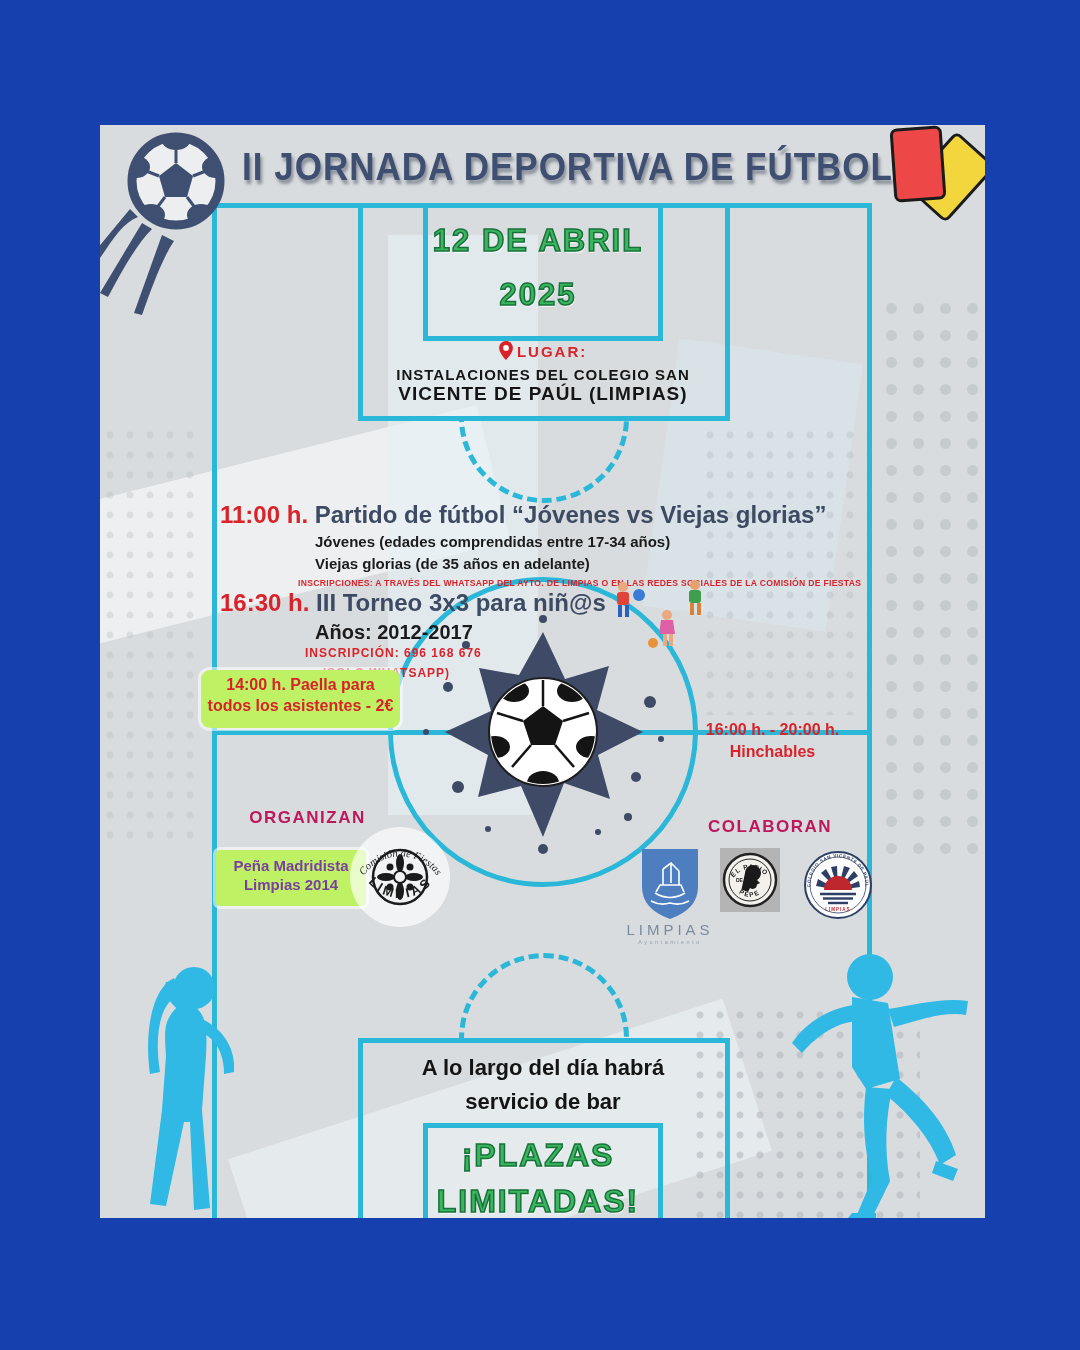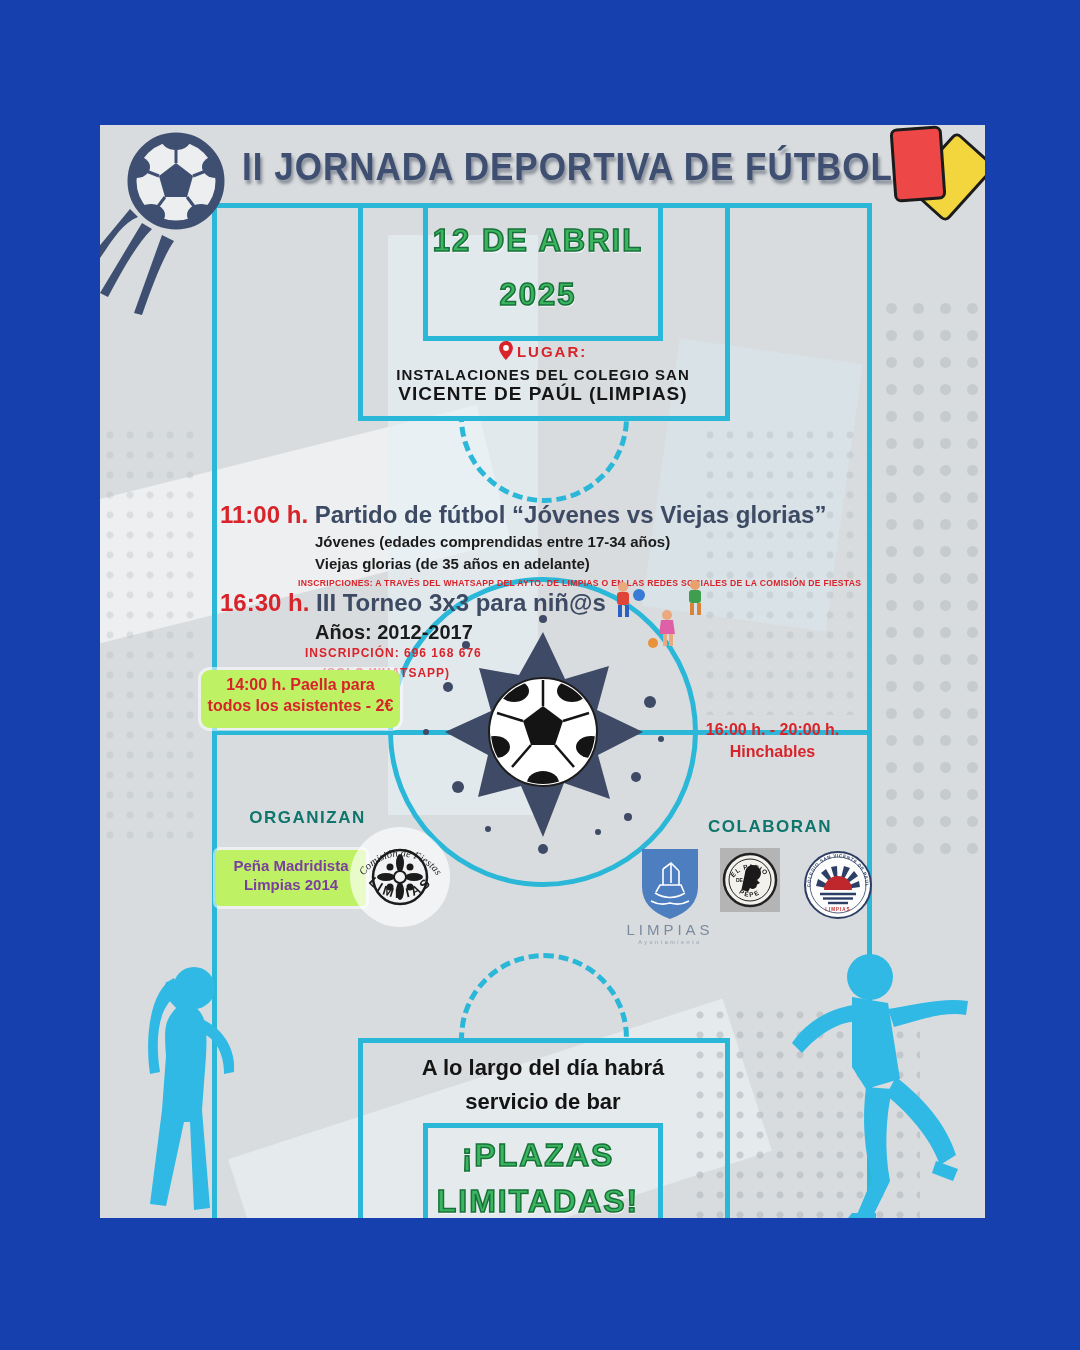--- a/index.html
+++ b/index.html
@@ -36,21 +36,21 @@
     -webkit-text-stroke:1.5px #17713a;letter-spacing:2px;
     text-shadow:1px 2px 0 rgba(255,255,255,.6);
   }
   .comic{font-weight:bold;color:#151515;letter-spacing:1px;}
   .red{color:#d8232a;}
   .navy{color:#3d4a63;}
   .sched-row{position:absolute;z-index:5;white-space:nowrap;font-weight:bold;font-size:24px;}
   .sched-sub{position:absolute;z-index:5;white-space:nowrap;font-weight:bold;color:#1b1b1b;}
   .note-red{position:absolute;z-index:5;white-space:nowrap;font-weight:bold;color:#d8232a;}
   .whitebox{position:absolute;z-index:5;background:#bef264;border-radius:9px;text-align:center;box-shadow:0 0 0 3px rgba(255,255,255,.55);}
-  .heading-comic{position:absolute;z-index:5;text-align:center;font-weight:bold;font-size:17px;letter-spacing:1.5px;color:#0f766e;}
+  .heading-comic{position:absolute;z-index:5;text-align:center;font-weight:bold;font-size:17px;letter-spacing:1.5px;color:#be185d;}
   .logo{position:absolute;z-index:5;}
   .sil{position:absolute;z-index:4;}
   .icon-top{position:absolute;z-index:6;}
   .card{position:absolute;border:3px solid #1b1b1b;border-radius:7px;box-sizing:border-box;}
 </style>
 </head>
 <body>
 
 <div class="poster">
 

